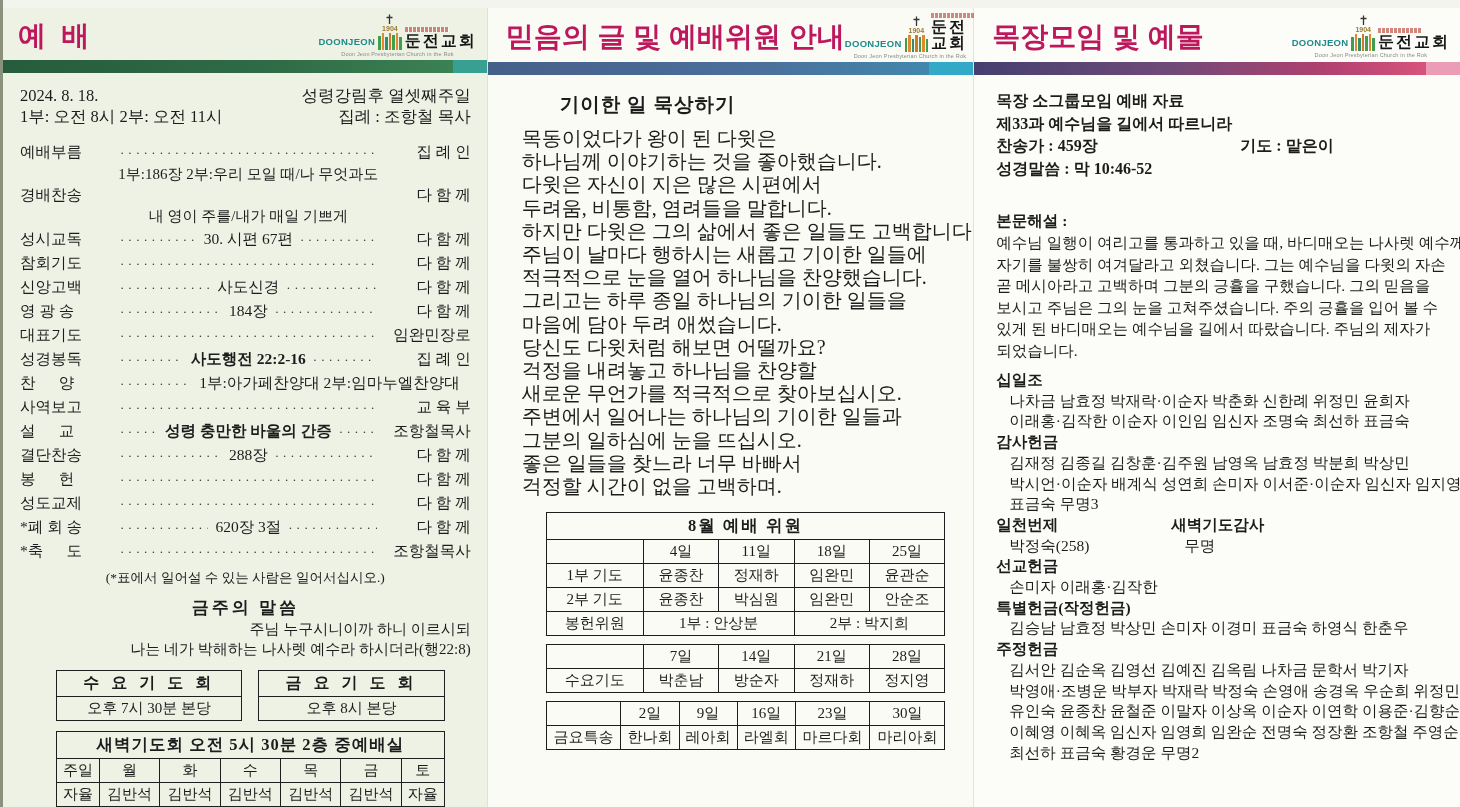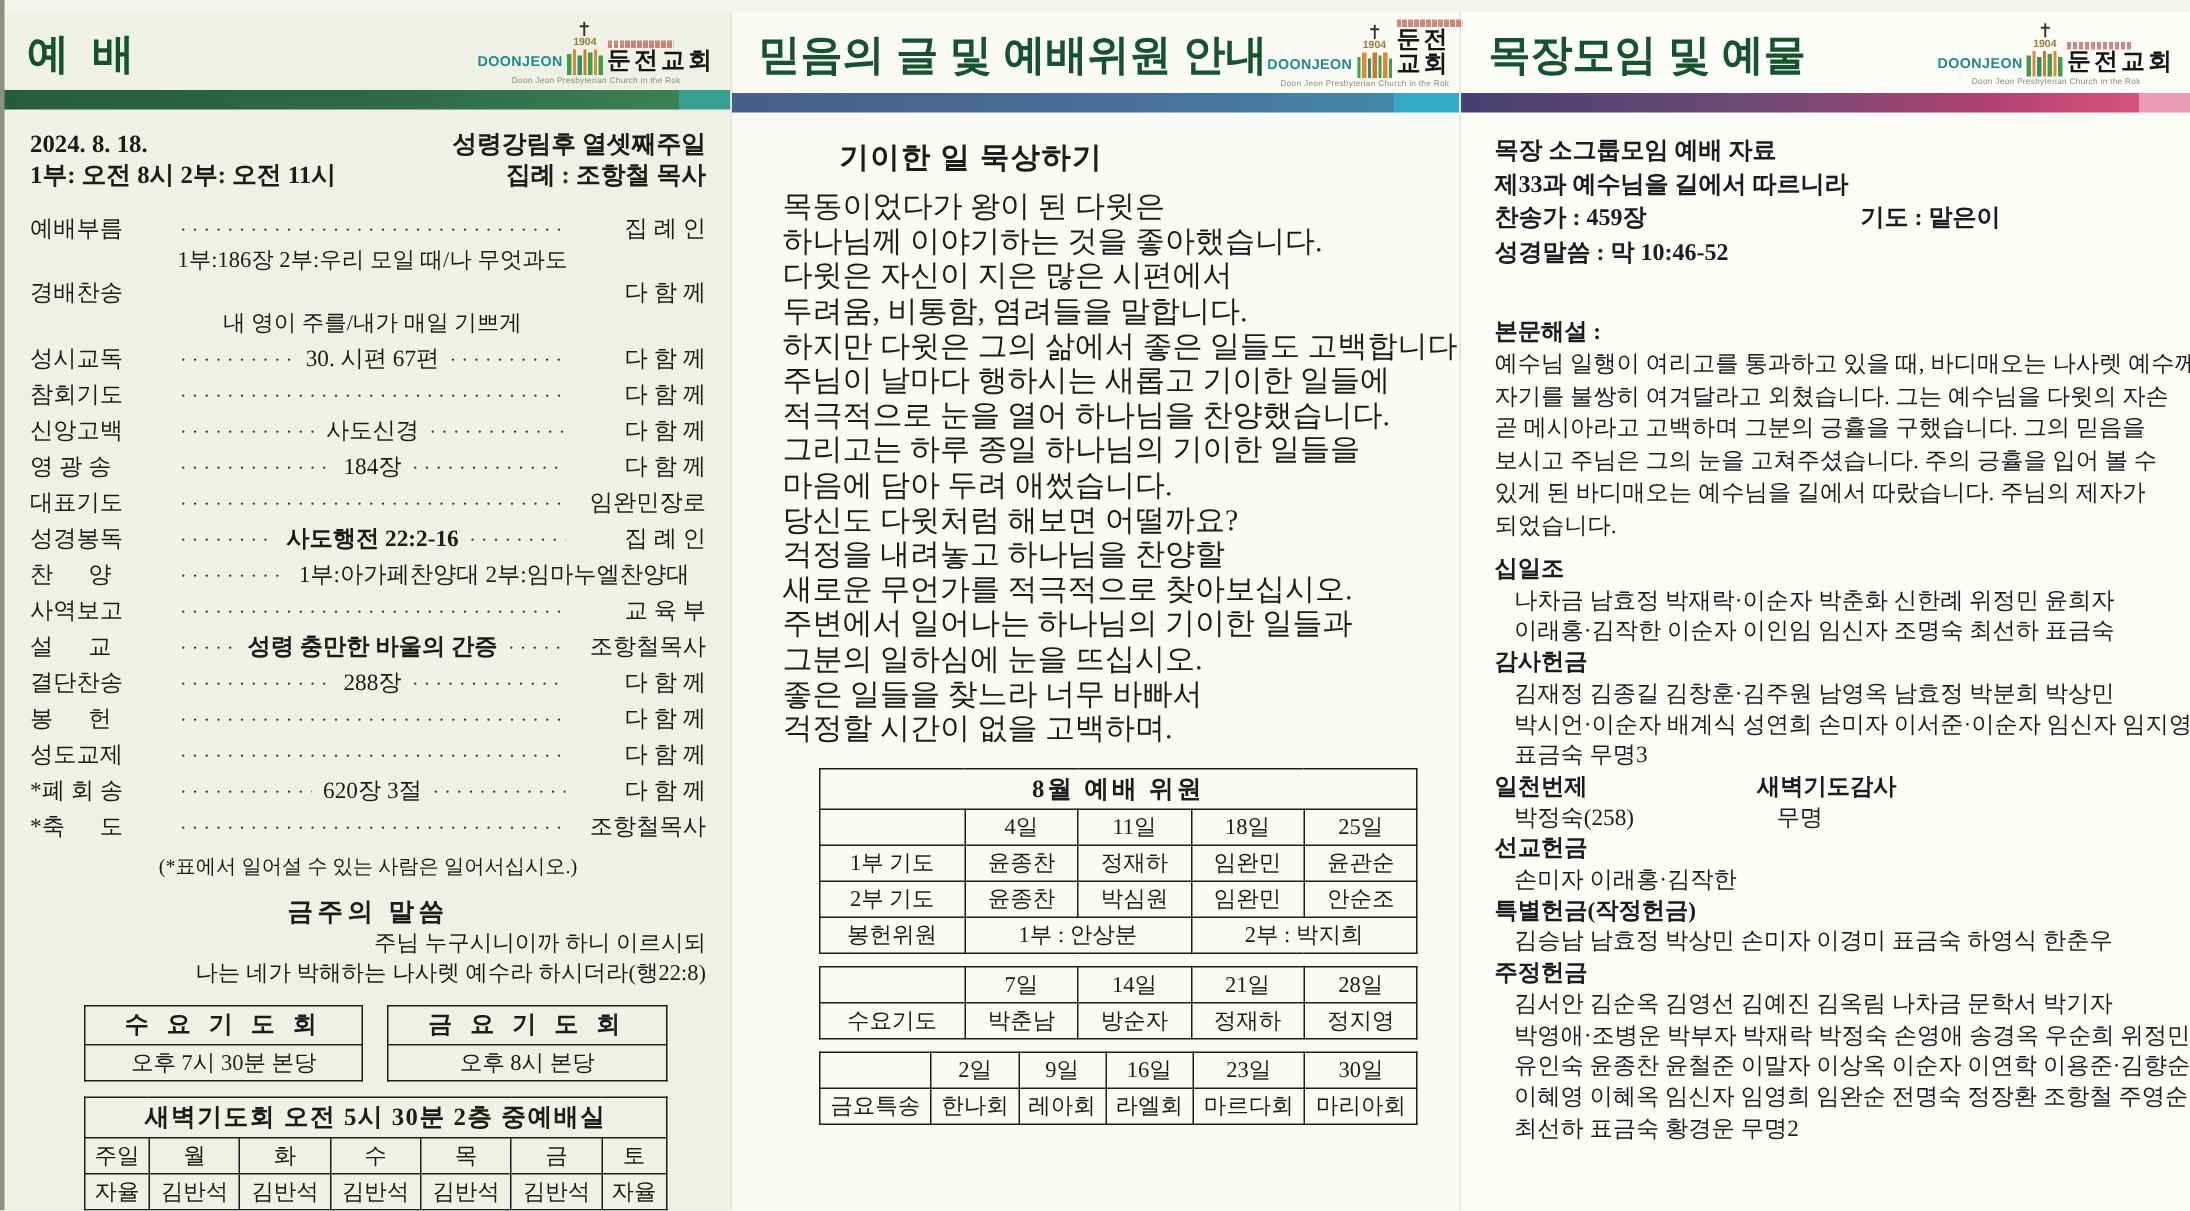--- a/index.html
+++ b/index.html
@@ -7,41 +7,41 @@
   body { background:#fdfdfa; font-family:"Liberation Serif", serif; color:#1c1c1c; position:relative; }
   .edge-strip { position:absolute; left:0; top:0; width:3px; height:100%; background:#8a927e; z-index:5; }
   .page { display:flex; width:1460px; height:807px; padding-top:8px; background:#f4f4ef; }
   .panel { width:33.333%; display:flex; flex-direction:column; }
   .panel-worship  { background:#edf2e5; }
   .panel-faith    { background:#fbfbf6; border-left:1px solid #dfe2d6; }
   .panel-offering { background:#fcfcf8; border-left:1px solid #e3e3da; }
 
   
   .phead { height:54px; display:flex; align-items:center; justify-content:space-between; padding:4px 10px 0 18px; }
-  .ptitle { font-family:"Liberation Sans", sans-serif; font-weight:bold; font-size:28px; color:#14532d; white-space:pre; }
+  .ptitle { font-family:"Liberation Sans", sans-serif; font-weight:bold; font-size:28px; color:#be185d; white-space:pre; }
   .bar { height:13px; flex:none; }
   .bar-green  { background:linear-gradient(to right,#265c3b 0%,#2f6b46 55%,#3b8153 93%,#38a093 93%,#38a093 100%); }
   .bar-blue   { background:linear-gradient(to right,#45608a 0%,#4b6f9b 55%,#4387ac 91%,#32a9c6 91%,#32a9c6 100%); }
   .bar-pink   { background:linear-gradient(to right,#454070 0%,#6f4a78 40%,#b0416f 72%,#d7537d 93%,#eb9cb6 93%,#eb9cb6 100%); }
 
   
   .logo { display:grid; grid-template-columns:auto auto auto; column-gap:3px; align-items:end; padding-bottom:2px; }
   .logo-en { color:#1f8a8a; font-family:"Liberation Sans",sans-serif; font-weight:bold; font-size:9.5px; letter-spacing:.3px; padding-bottom:3px; }
   .logo-mark { display:flex; flex-direction:column; align-items:center; }
   .logo-year { color:#9a7b30; font-family:"Liberation Sans",sans-serif; font-size:7px; font-weight:bold; line-height:7px; }
   .logo-bars { display:flex; align-items:flex-end; gap:1px; margin-top:1px; }
   .logo-bars span { width:2.5px; display:block; }
   .logo-ko-wrap { display:flex; flex-direction:column; align-items:flex-start; padding-bottom:1px; }
   .logo-redline { width:44px; height:5px; background:repeating-linear-gradient(to right,#c05548 0 3px,#fdfdfa 3px 4px); opacity:.7; margin-bottom:1px; }
   .logo-ko { font-family:"Liberation Sans",sans-serif; font-weight:bold; font-size:16px; letter-spacing:2px; color:#151515; line-height:16px; }
   .logo-sub { grid-column:1 / 4; font-family:"Liberation Sans",sans-serif; font-size:5.5px; color:#8a8a84; letter-spacing:.2px; margin-top:1px; text-align:center; }
 
   
   .w-content { padding:12px 16px 0 20px; flex:1; display:flex; flex-direction:column; }
-  .date-row { display:flex; justify-content:space-between; font-weight:bold;align-items:center; }
+  .date-row { display:flex; justify-content:space-between; font-weight:normal;align-items:center; }
   .date-left  { font-size:16.5px; line-height:21px; }
   .date-right { font-size:16.5px; line-height:21px; text-align:right; }
   .order-list { margin-top:13px; }
   .order-row { display:flex; align-items:center; min-height:24px; font-size:15.5px; }
   .order-label { width:96px; flex:none; white-space:pre; }
   .order-mid { flex:1; display:flex; align-items:center; overflow:hidden; padding:0 4px; }
   .order-mid.col { flex-direction:column; justify-content:center; line-height:1.3; font-size:15px; text-align:center; padding:1px 0;gap:22px; }
   .dots { flex:1; overflow:hidden; height:15px; color:#3a3a3a; }
   .dots::before { content:"····································································································"; letter-spacing:3.5px; font-size:13px; white-space:nowrap; display:block; }
   .order-val { padding:0 7px; white-space:nowrap; }

